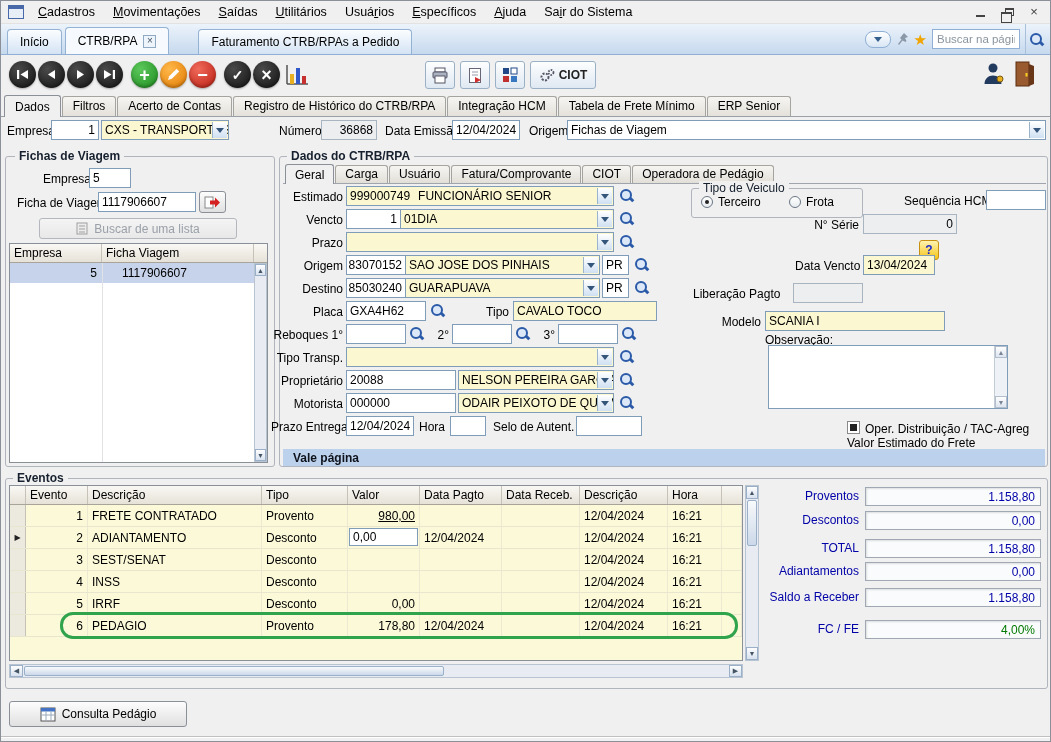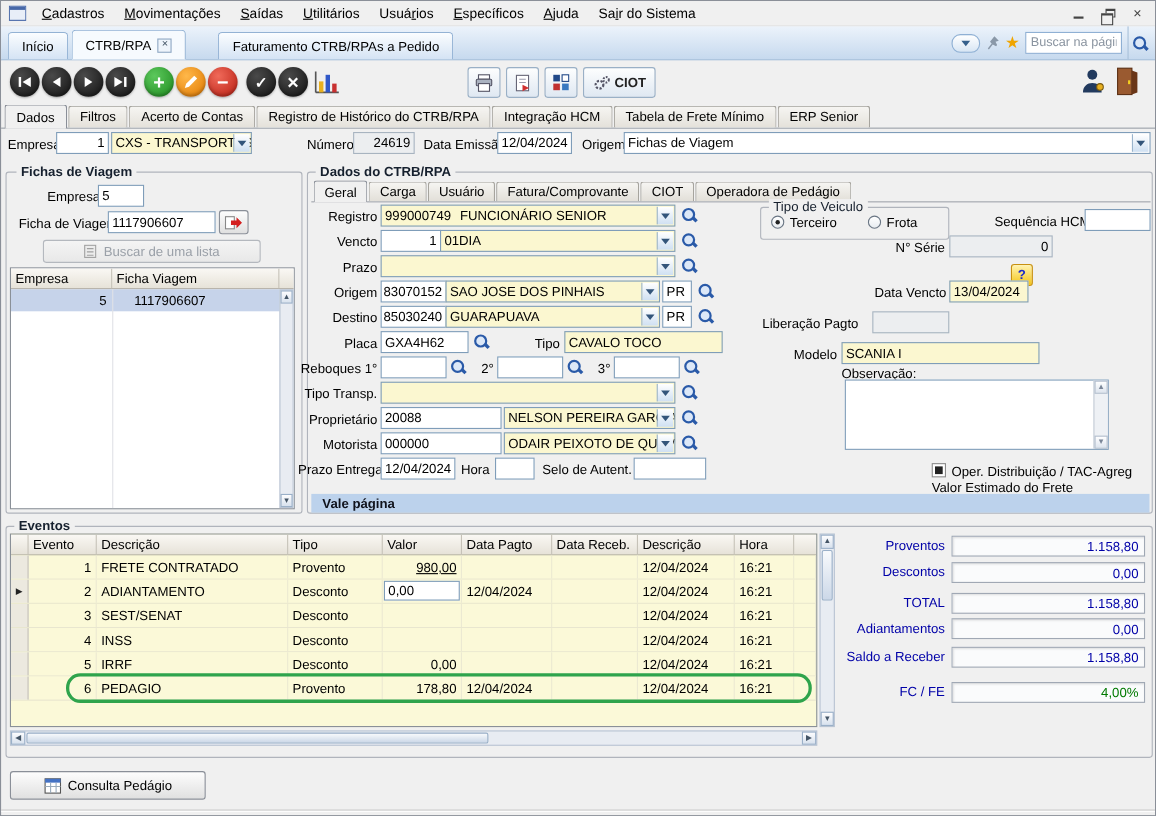--- a/index.html
+++ b/index.html
@@ -297,21 +297,21 @@
       <div class="mtab">ERP Senior</div>
     </div>
 
   <span class="lbl" style="left:6px;top:121px">Empresa</span>
   <div class="fld ar" style="left:50px;top:119px;width:48px">1</div>
   <div class="fld cream combo" style="left:100px;top:119px;width:128px">
     <span>CXS - TRANSPORTES</span>
     <span class="arr"></span>
   </div>
   <span class="lbl" style="left:278px;top:121px">Número</span>
-  <div class="fld gray ar" style="left:320px;top:119px;width:56px">24619</div>
+  <div class="fld gray ar" style="left:320px;top:119px;width:56px">36868</div>
   <span class="lbl" style="left:384px;top:121px">Data Emissão</span>
   <div class="fld" style="left:451px;top:119px;width:68px">12/04/2024</div>
   <span class="lbl" style="left:528px;top:121px">Origem</span>
   <div class="fld combo" style="left:566px;top:119px;width:479px">
     <span>Fichas de Viagem</span>
     <span class="arr"></span>
   </div>
 
   <div class="gb" style="left:4px;top:155px;width:270px;height:311px"></div>
   <span class="gb-title" style="left:14px;top:148px">Fichas de Viagem</span>
@@ -360,21 +360,21 @@
   <span class="gb-title" style="left:286px;top:148px">Dados do CTRB/RPA</span>
   <div class="dtabs" id="dtabs">
       <div class="dtab active">Geral</div>
       <div class="dtab">Carga</div>
       <div class="dtab">Usuário</div>
       <div class="dtab">Fatura/Comprovante</div>
       <div class="dtab">CIOT</div>
       <div class="dtab">Operadora de Pedágio</div>
     </div>
 
-  <span class="lbl r" style="left:270px;top:187px;width:72px">Registro</span>
+  <span class="lbl r" style="left:270px;top:187px;width:72px">Estimado</span>
   <div class="fld cream combo" style="left:345px;top:185px;width:268px">
     <span style="margin-right:8px">999000749</span>
     <span>FUNCIONÁRIO SENIOR</span>
     <span class="arr"></span>
   </div>
   <span class="mag" style="left:618px;top:187px"></span>
 
   <span class="lbl r" style="left:270px;top:210px;width:72px">Vencto</span>
   <div class="fld ar" style="left:345px;top:208px;width:55px">1</div>
   <div class="fld cream combo" style="left:399px;top:208px;width:214px">

